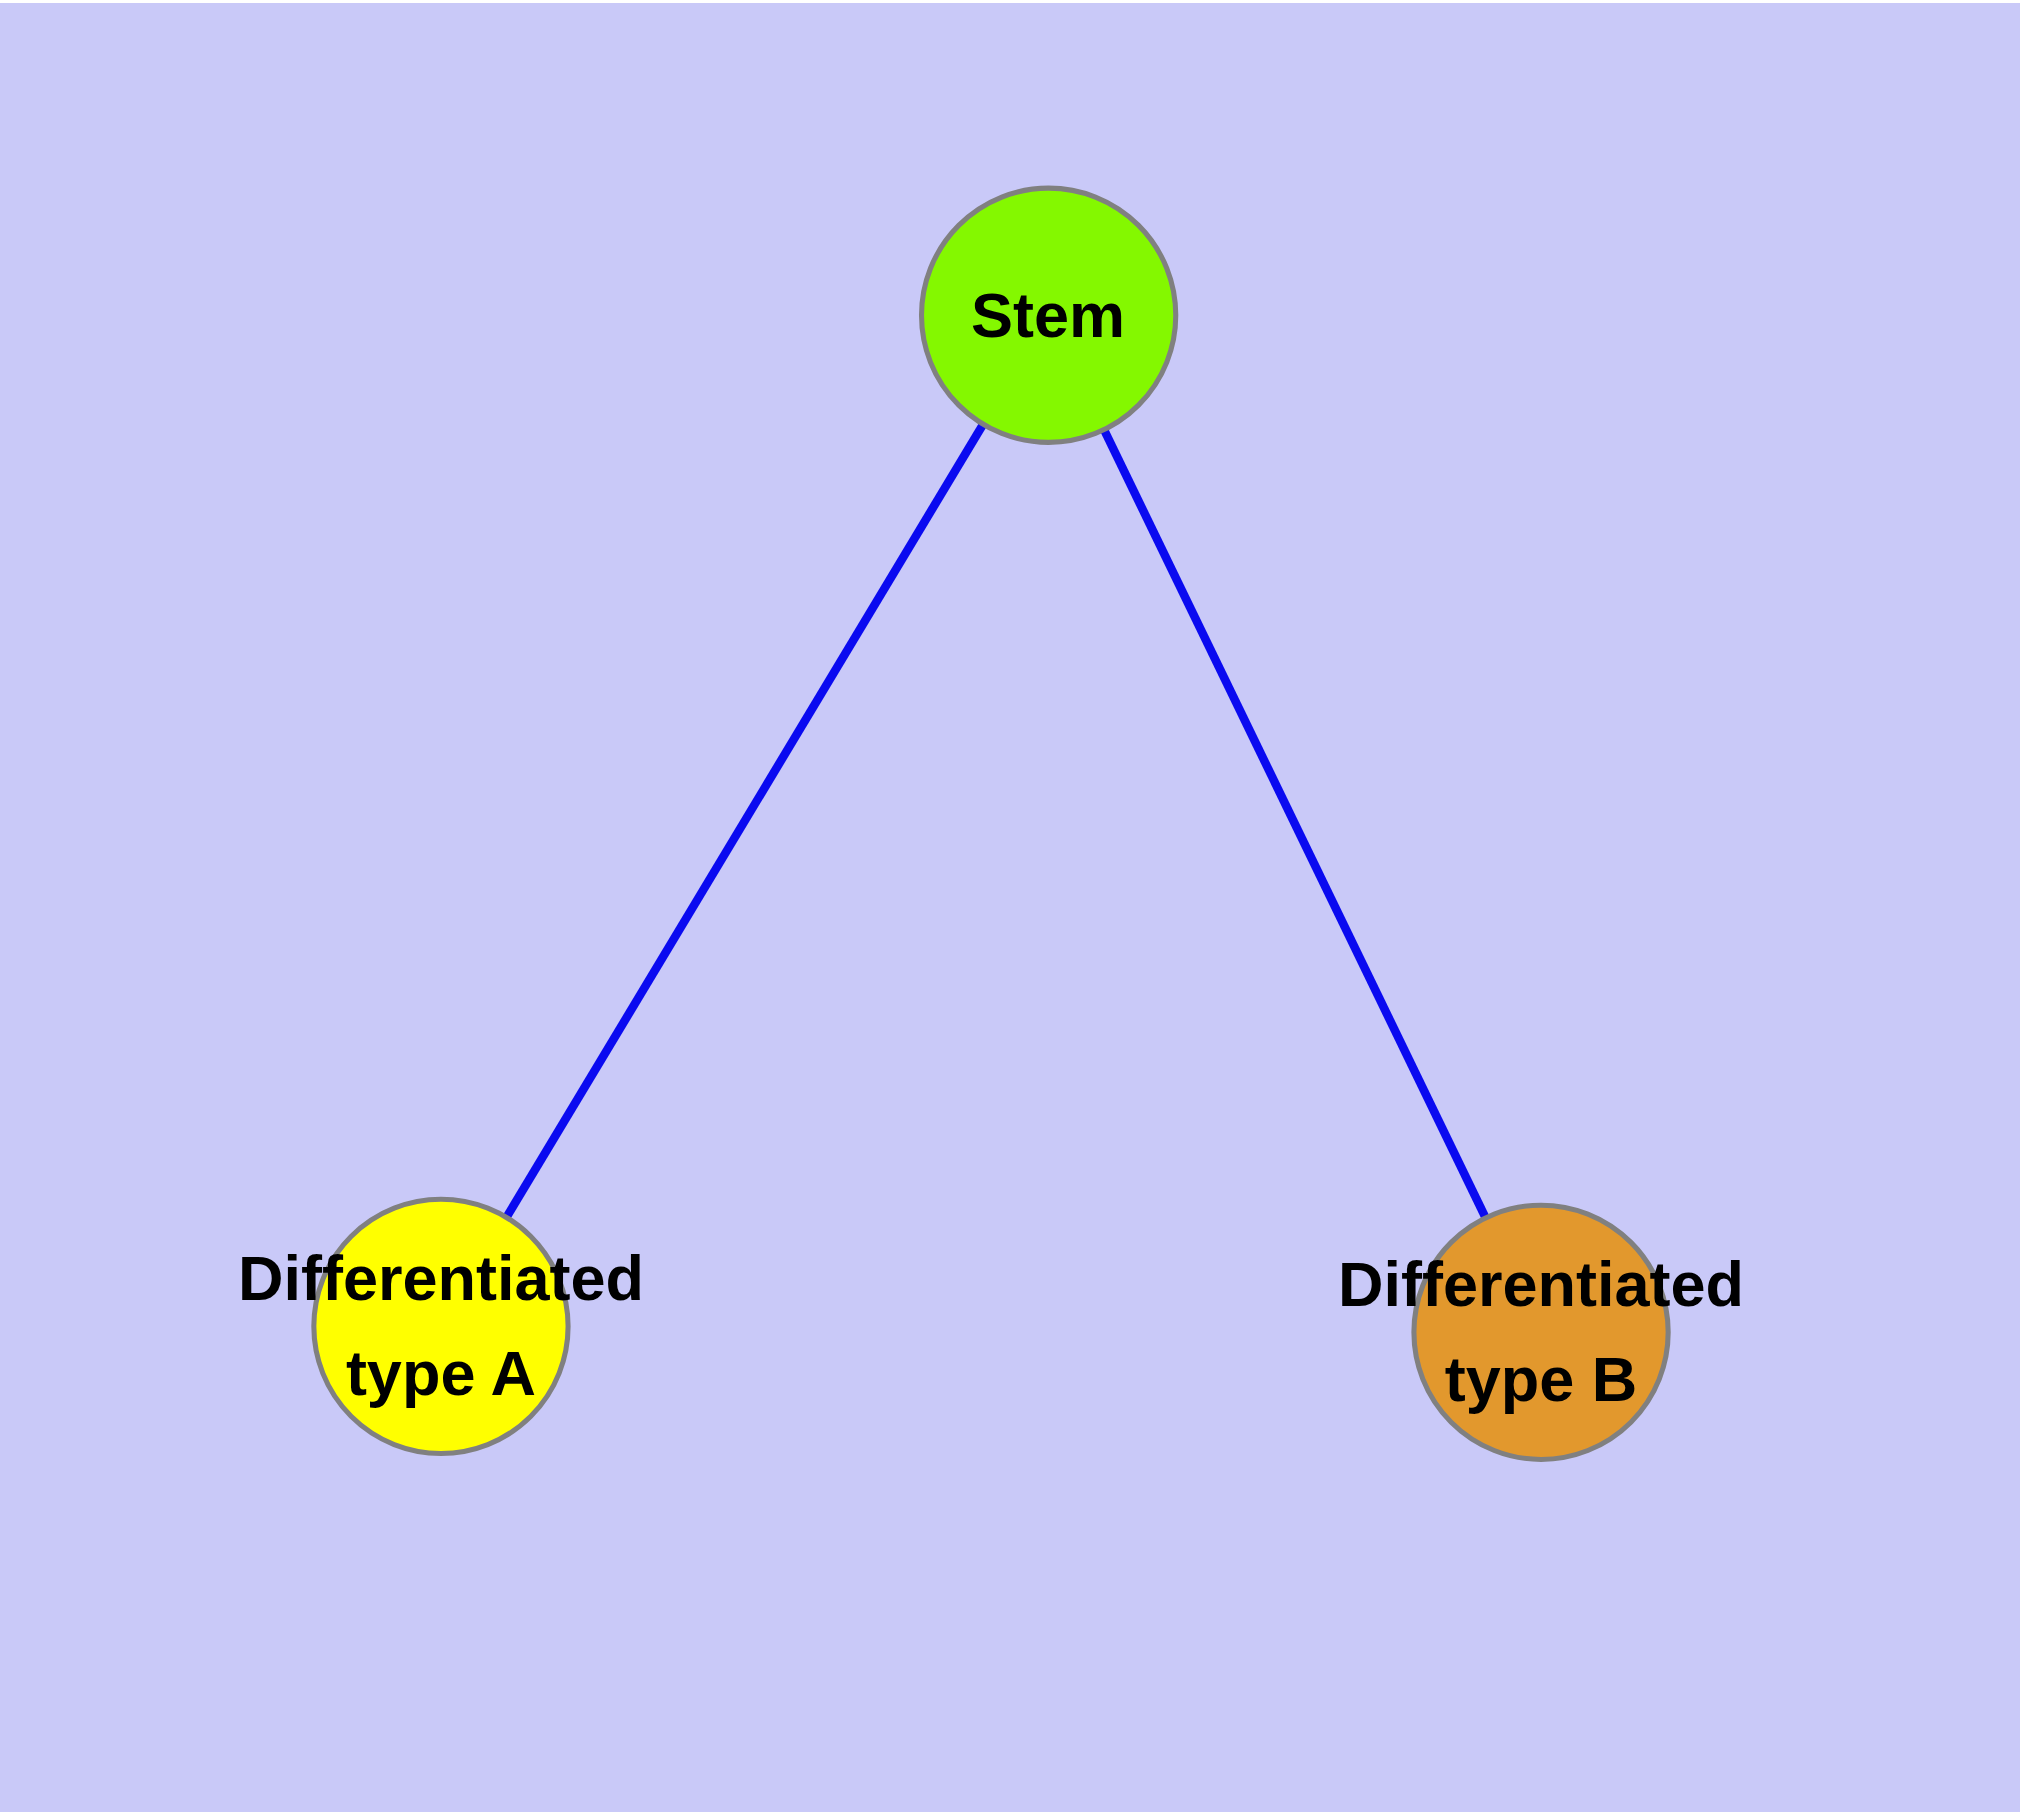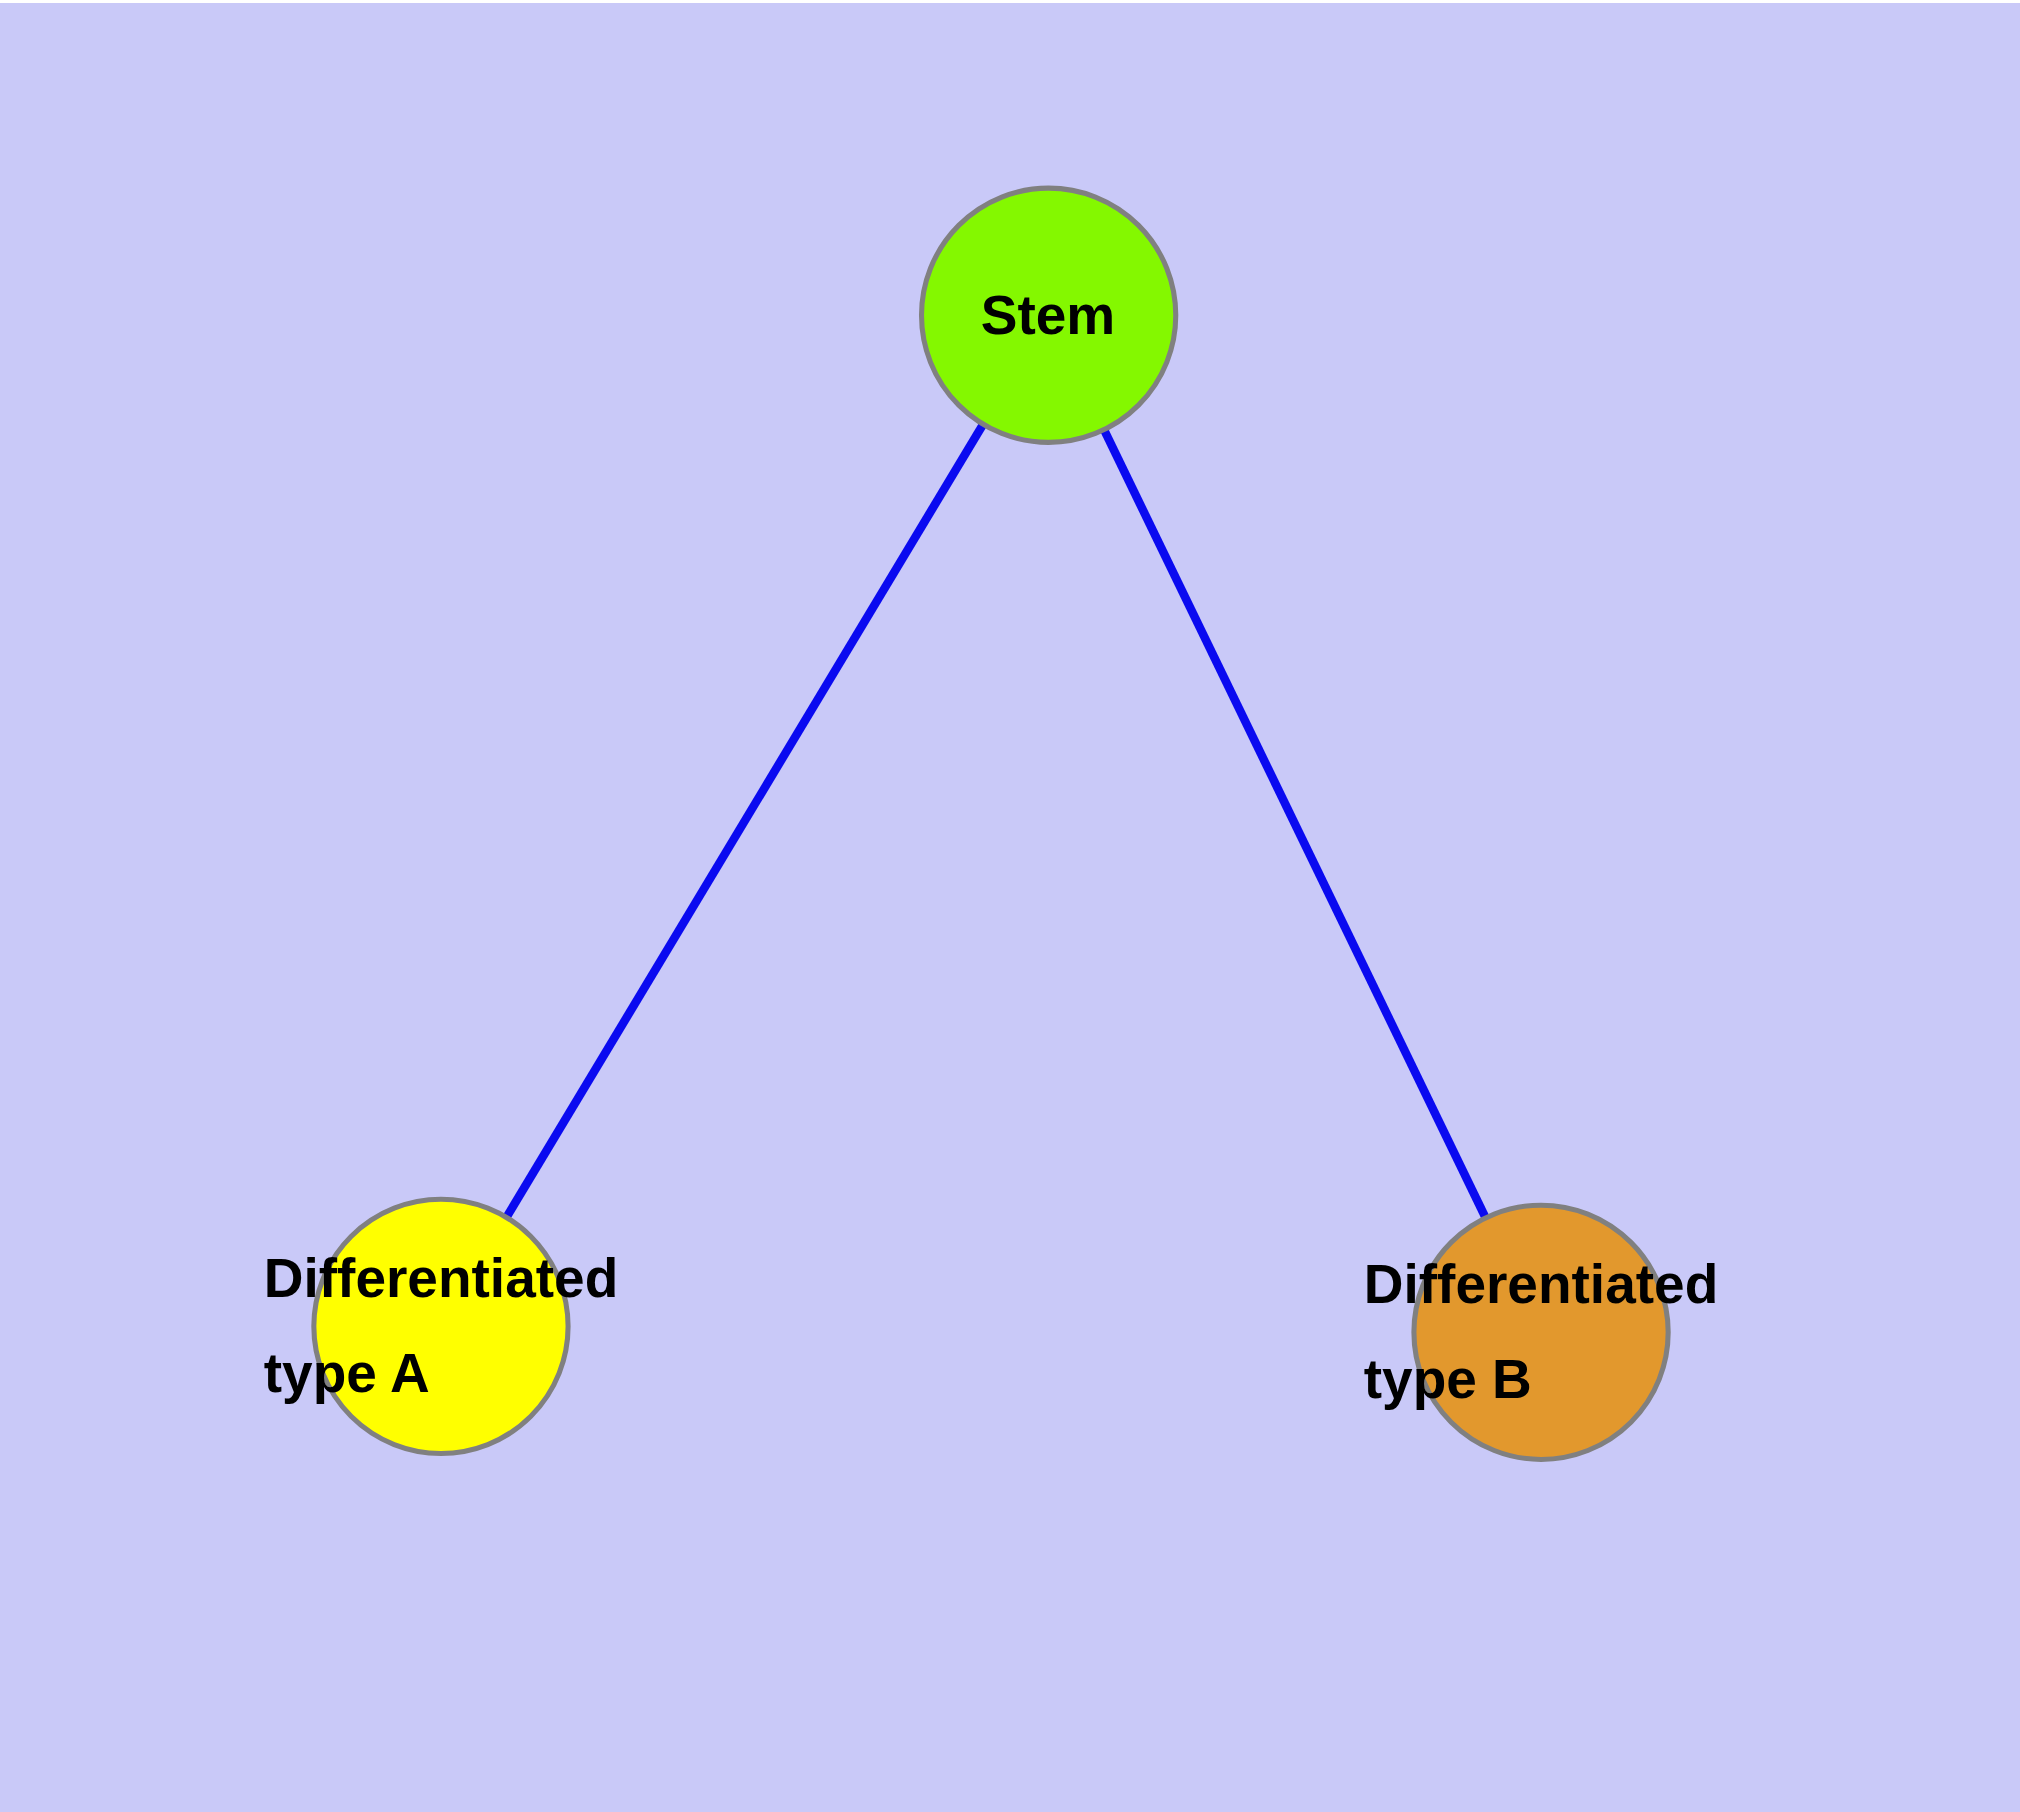--- a/index.html
+++ b/index.html
@@ -24,23 +24,23 @@
     position: absolute;
     top: 0; left: 0;
     width: 100%;
     height: 100%;
   }
   .node-label {
     position: absolute;
     transform: translate(-50%, -50%);
     font-family: "Liberation Sans", sans-serif;
     font-weight: 700;
-    font-size: 55px;
+    font-size: 63px;
     line-height: 95px;
-    text-align: left;
+    text-align: center;
     white-space: pre-line;
     color: #000000;
     pointer-events: none;
   }
 </style>
 </head>
 <body>
 
 <div class="stage" style="background: rgb(201, 201, 248);">
   <div class="margin-strip" style="background: rgb(255, 255, 255);"></div>

